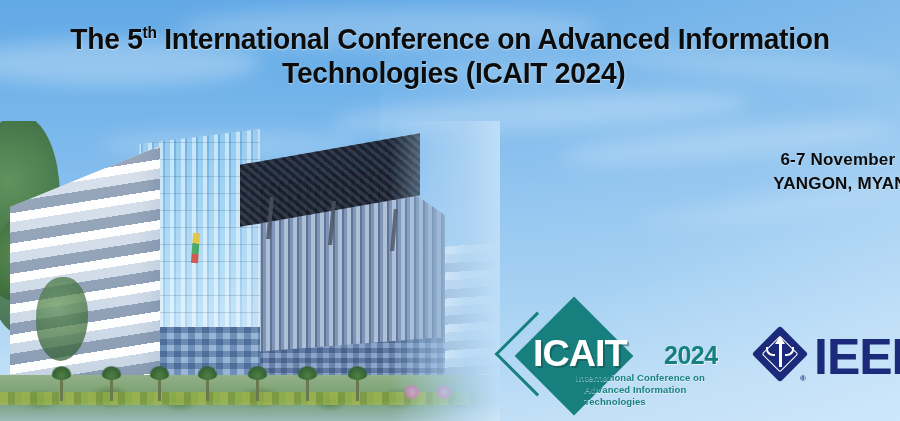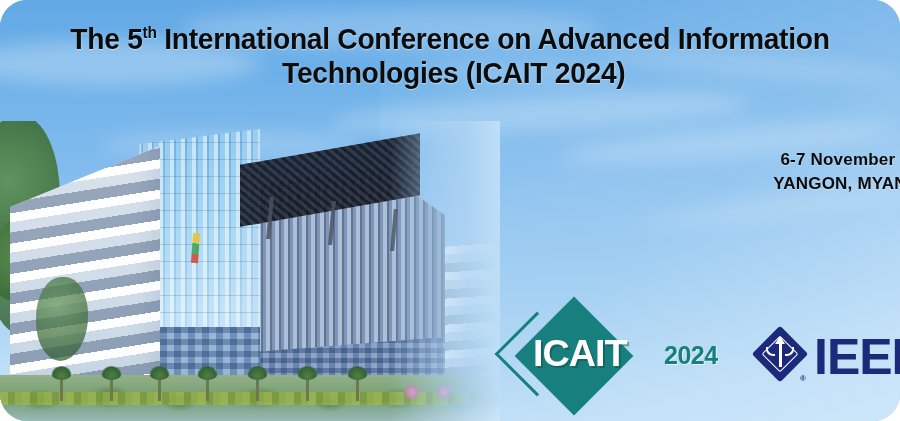--- a/index.html
+++ b/index.html
@@ -9,21 +9,20 @@
     width:900px; height:421px;
     overflow:hidden;
     font-family:"Liberation Sans", sans-serif;
   }
 
   #banner {
     position:relative;
     width:900px; height:421px;
     overflow:hidden;
     background:#6fb0e8;
-    border-radius:27px;
   }
 
   
   .sky {
     position:absolute; inset:0;
     background:
       linear-gradient(to bottom,
         #63a9e6 0%,
         #6eb1e9 18%,
         #84bdee 42%,
@@ -432,20 +431,24 @@
   <div class="meta-block">
     <span class="meta-line">6-7 November 2024</span>
     <span class="meta-line">YANGON, MYANMAR</span>
   </div>
 
   <div class="icait-logo">
     <div class="icait-diamond"></div>
     <div class="icait-chevron"></div>
     <div class="icait-word">ICAIT</div>
     <div class="icait-year">2024</div>
+    <div class="icait-sub">
+      <span class="s1">International Conference on</span>
+      <span class="s2">Advanced Information Technologies</span>
+    </div>
   </div>
 
   <div class="ieee-logo">
     <div class="ieee-kite-wrap">
       <div class="ieee-kite"></div>
       <div class="ieee-kite-inner"></div>
       <div class="ieee-arrow"></div>
       <div class="ieee-hook-l"></div>
       <div class="ieee-hook-r"></div>
       <div class="ieee-reg">®</div>

